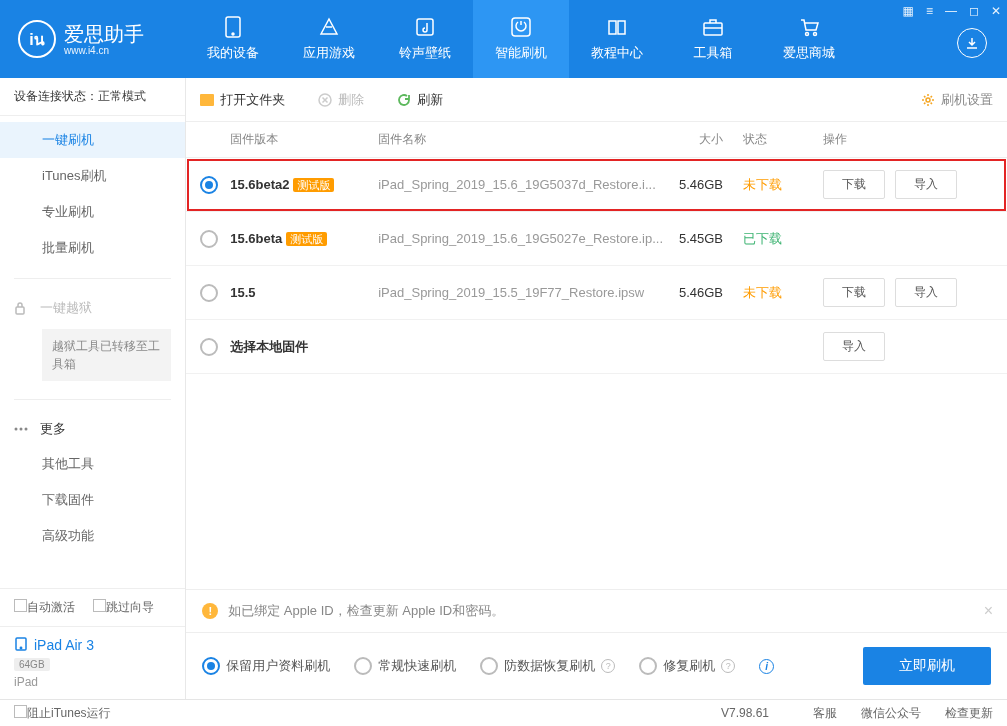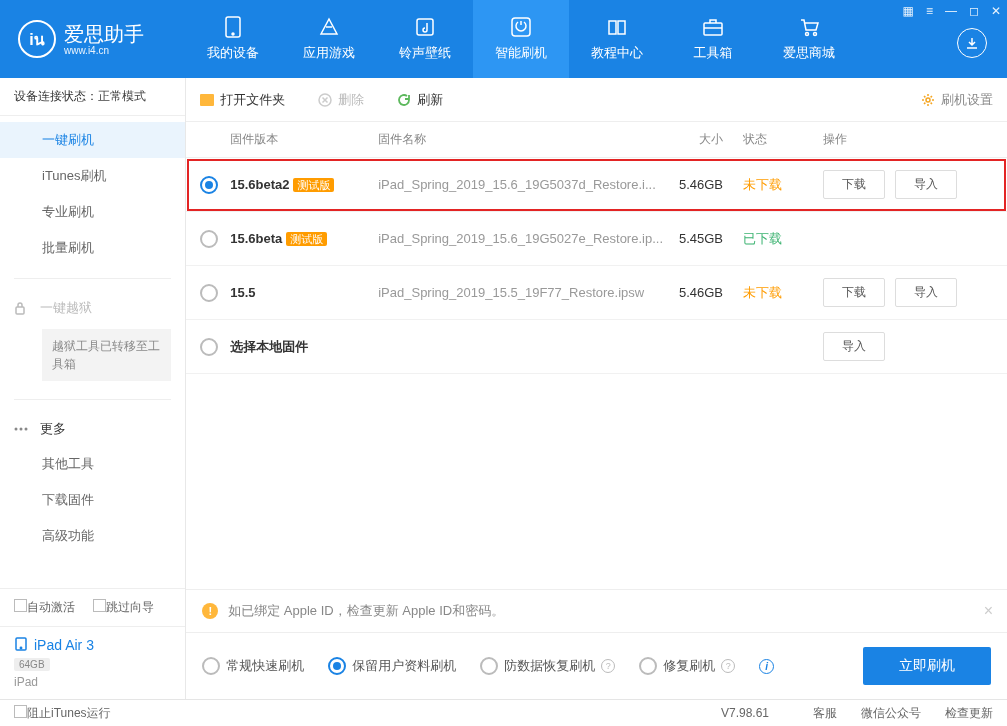--- a/index.html
+++ b/index.html
@@ -348,26 +348,26 @@
     <div style="flex:1"></div>
 
     <div class="bottom-panel">
       <div class="alert">
         <span class="alert-icon">!</span>
         <span>如已绑定 Apple ID，检查更新 Apple ID和密码。</span>
         <span class="alert-close">×</span>
       </div>
       <div class="options-row">
         <label class="opt">
+            <span class="radio selected"></span>
+            <span>保留用户资料刷机</span>
+          </label>
+        <label class="opt">
             <span class="radio"></span>
             <span>常规快速刷机</span>
-          </label>
-        <label class="opt">
-            <span class="radio selected"></span>
-            <span>保留用户资料刷机</span>
           </label>
         <label class="opt">
             <span class="radio"></span>
             <span>防数据恢复刷机</span>
             <span class="q">?</span>
           </label>
         <label class="opt">
             <span class="radio"></span>
             <span>修复刷机</span>
             <span class="q">?</span>

